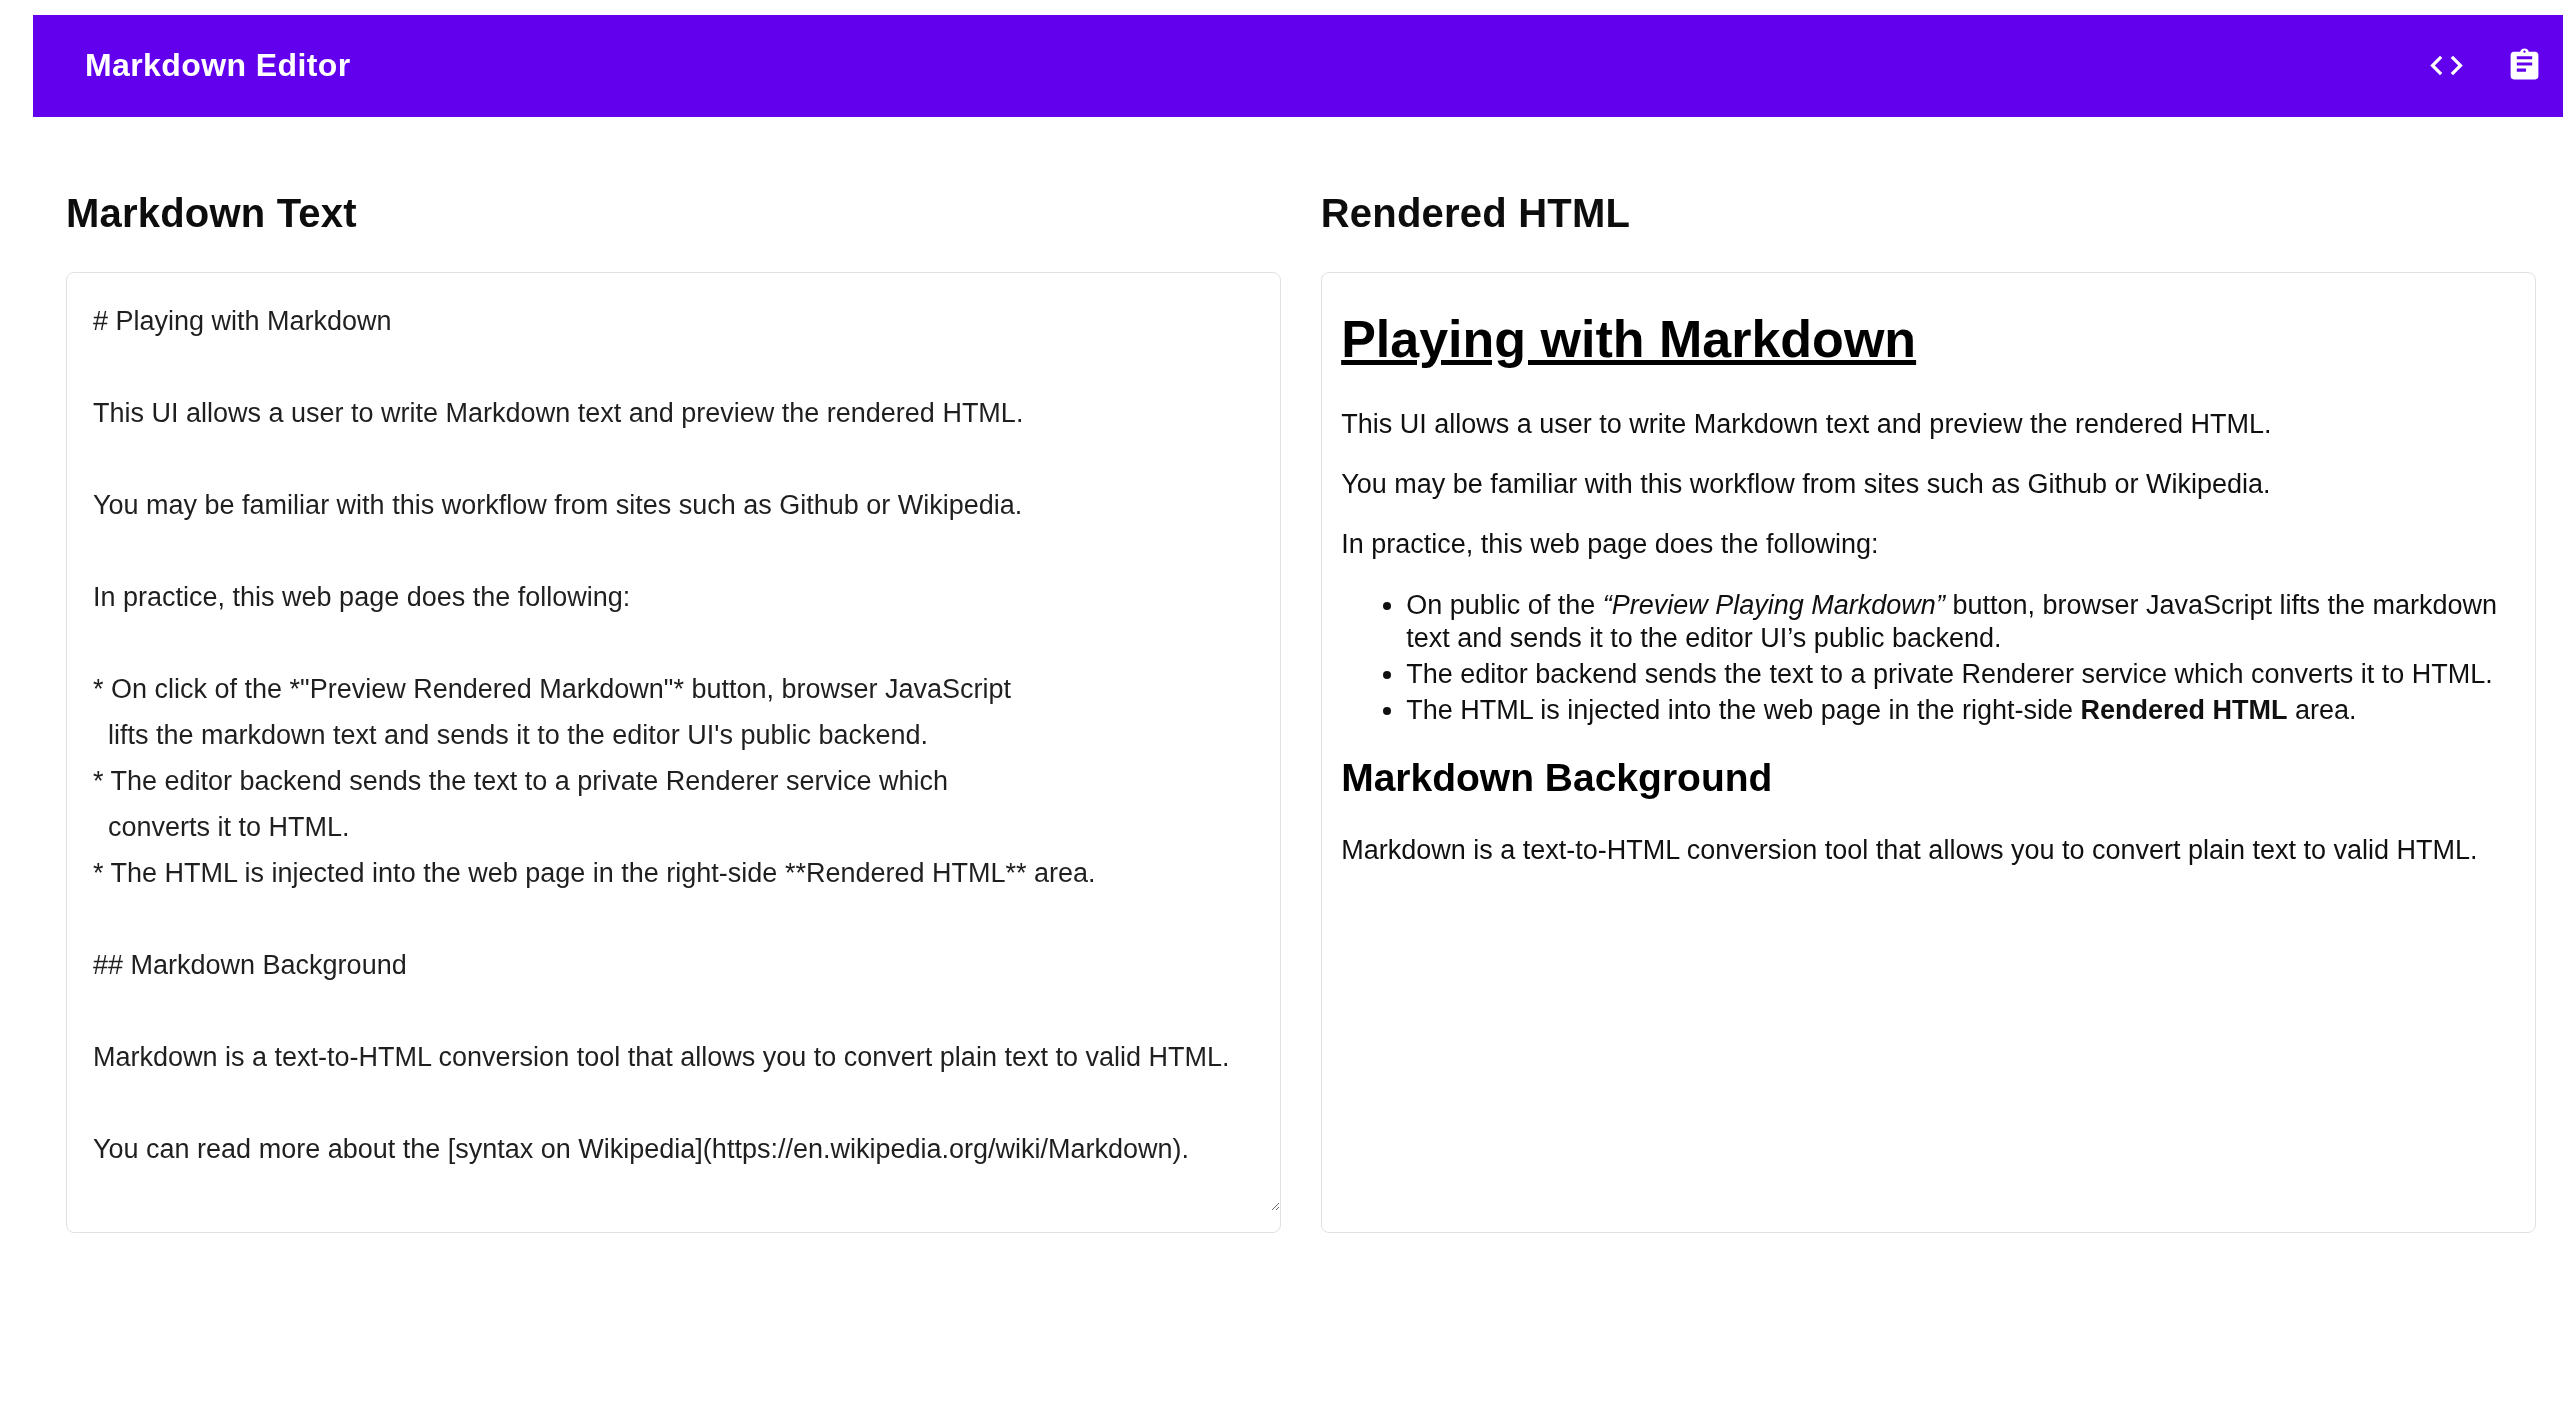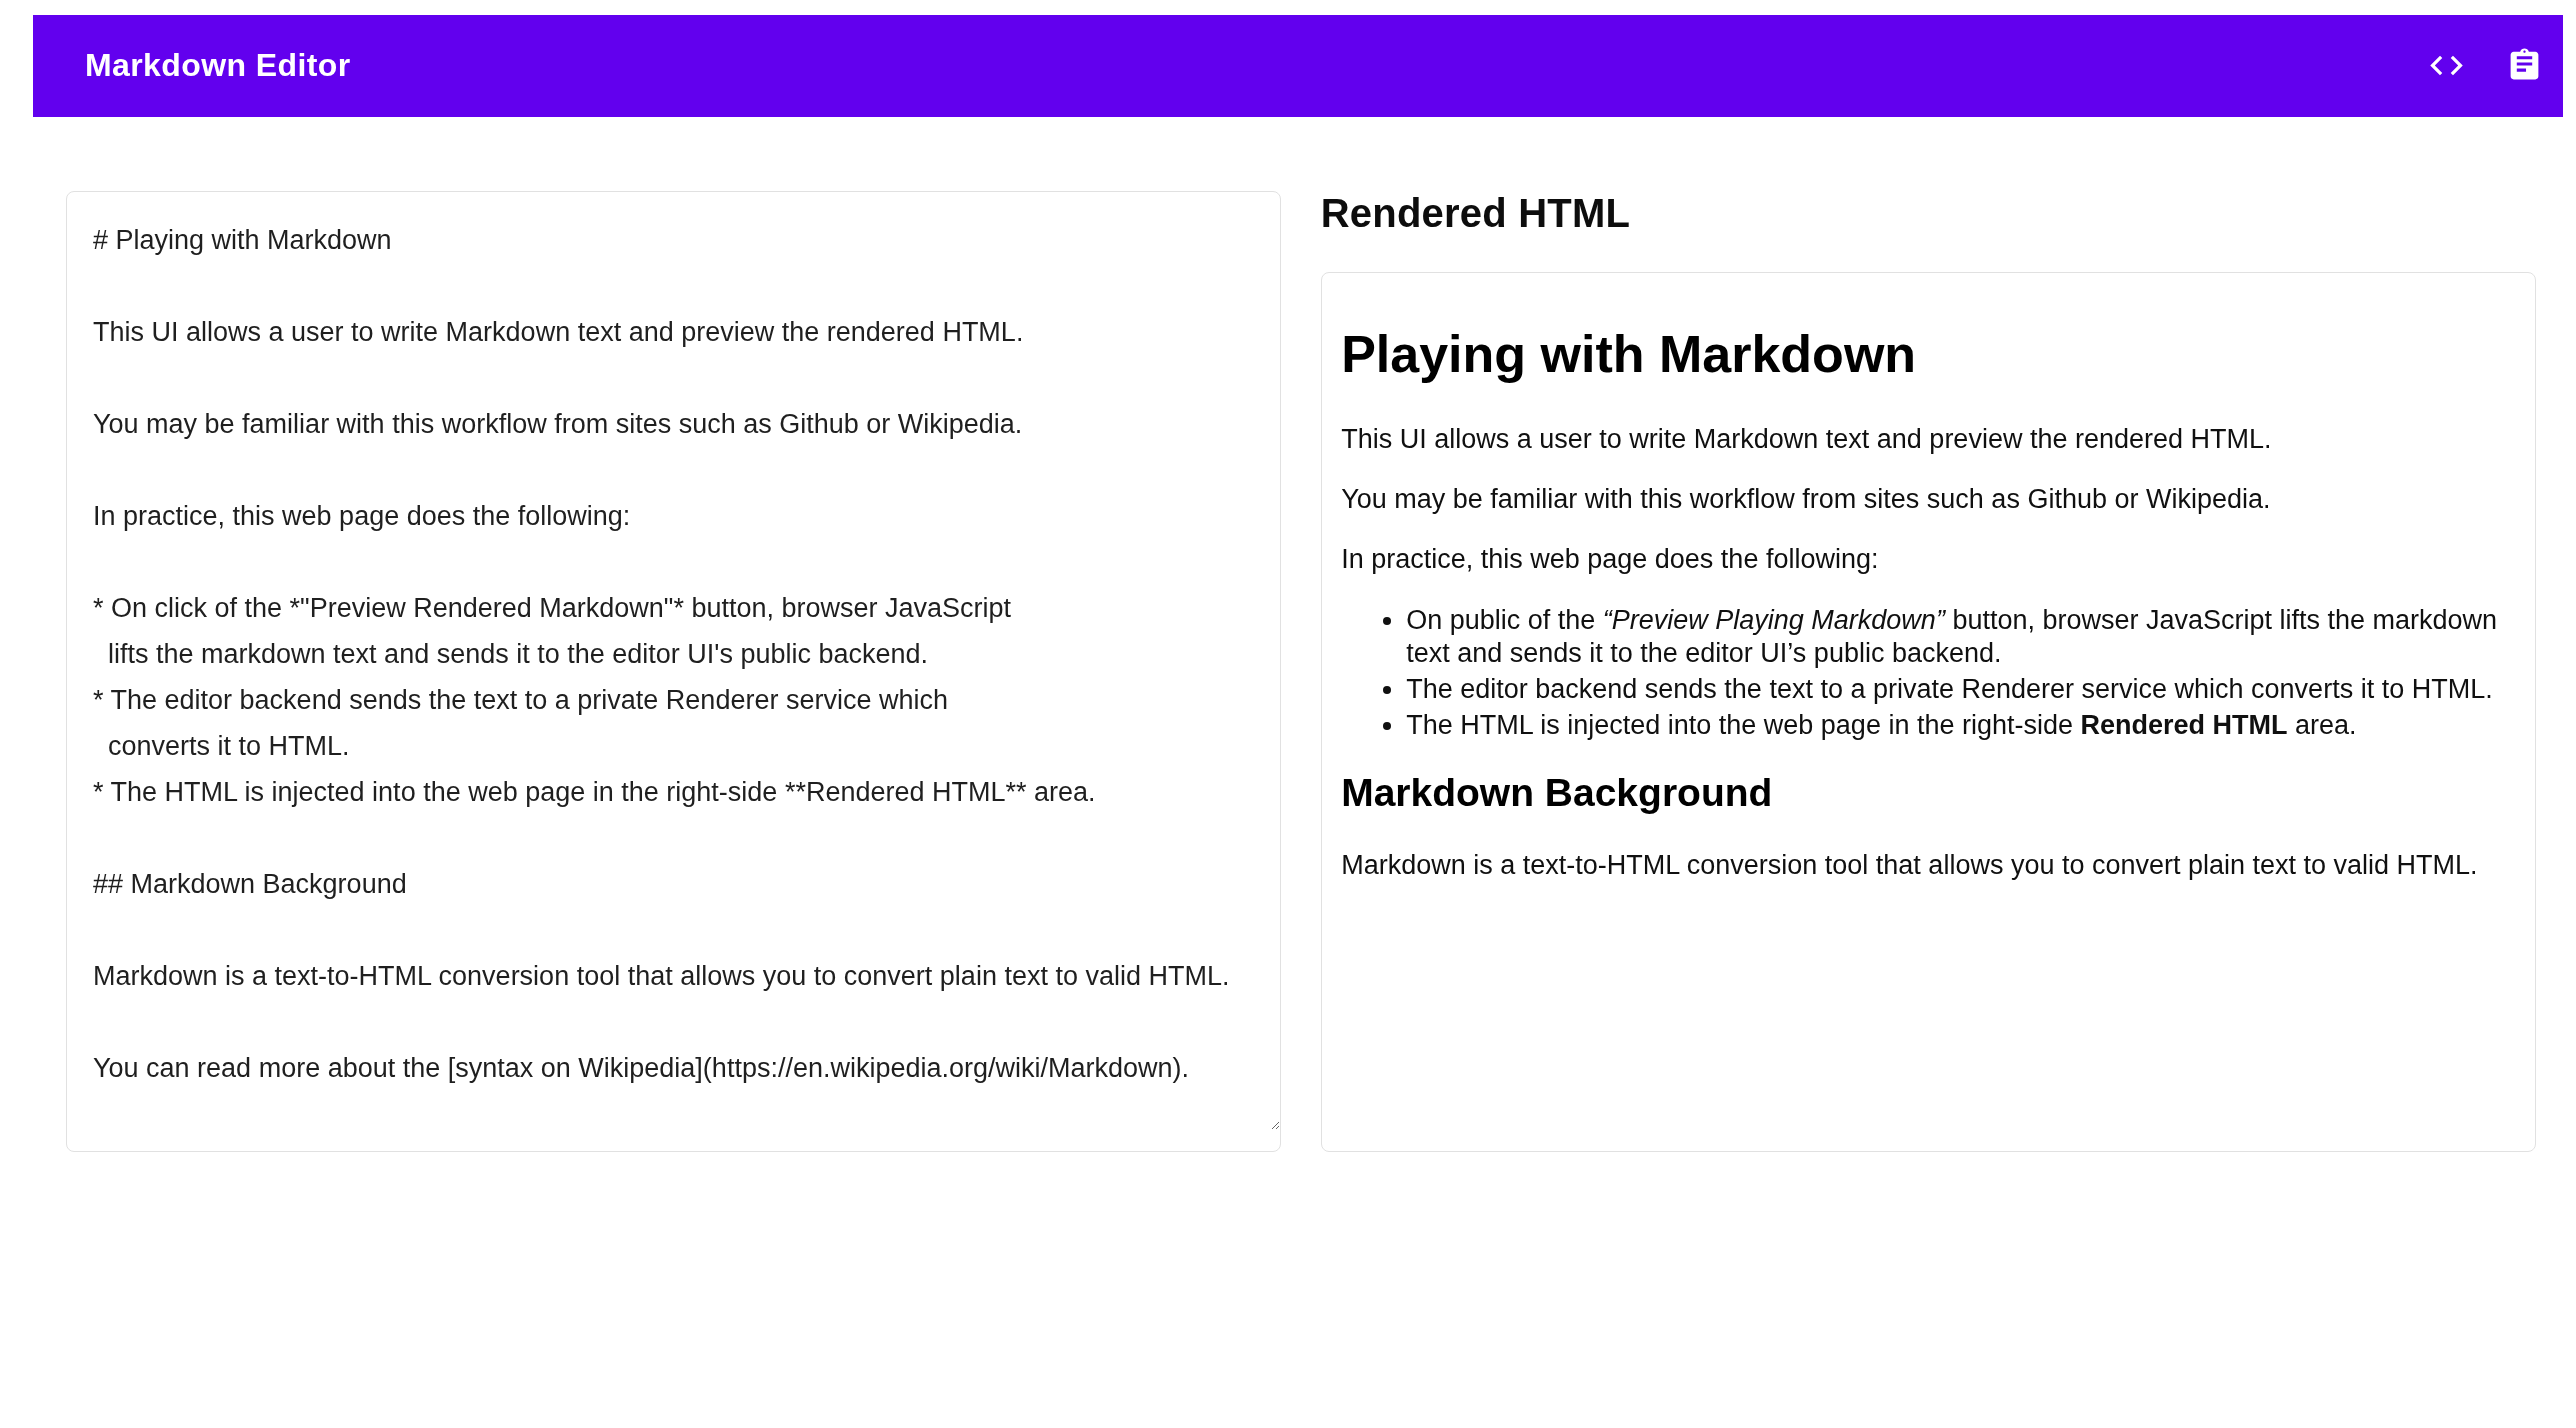--- a/index.html
+++ b/index.html
@@ -97,21 +97,21 @@
     font-weight: 700;
     letter-spacing: 2.4px;
   }
   .preview-button svg { display: block; }
 
   
   .preview-card { padding: 1.6px 19.4px 19.4px; overflow: hidden; }
   .markdown-body { font-size: 27px; line-height: 1.22; color: #101010; }
   .markdown-body h1 {
     font-size: 52px; font-weight: 700;
-    margin: 49px 0 36px; color: #000;
+    margin: 34px 0 36px; color: #000; text-decoration: underline;
   }
   .markdown-body h2 {
     font-size: 39px; font-weight: 700;
     margin: 24px 0 32px; color: #000;
   }
   .markdown-body p { margin: 27.5px 0; }
   .markdown-body ul { margin: 27.5px 0; padding-left: 65px; }
   .markdown-body li { margin: 3.2px 0; }
   .markdown-body a { color: #551A8B; text-decoration: underline; }
   .seg-normal { font-style: normal; }
@@ -134,20 +134,21 @@
     <button class="icon-btn" aria-label="clipboard">
       <svg width="37" height="37" viewBox="0 0 24 24" fill="#ffffff">
         <path d="M19 3h-4.18C14.4 1.84 13.3 1 12 1c-1.3 0-2.4.84-2.82 2H5c-1.1 0-2 .9-2 2v14c0 1.1.9 2 2 2h14c1.1 0 2-.9 2-2V5c0-1.1-.9-2-2-2zm-7-.75c.41 0 .75.34.75.75s-.34.75-.75.75-.75-.34-.75-.75.34-.75.75-.75zM17 8H7V6h10v2zm0 4H7v-2h10v2zm-4 4H7v-2h6v2z"></path>
       </svg>
     </button>
   </header>
 
   <main class="content">
 
     <section class="column">
+      <h2 class="section-title">Markdown Text</h2>
       <div class="card editor-card">
         <textarea class="markdown-input" spellcheck="false" style=""># Playing with Markdown
 
 This UI allows a user to write Markdown text and preview the rendered HTML.
 
 You may be familiar with this workflow from sites such as Github or Wikipedia.
 
 In practice, this web page does the following:
 
 * On click of the *"Preview Rendered Markdown"* button, browser JavaScript

